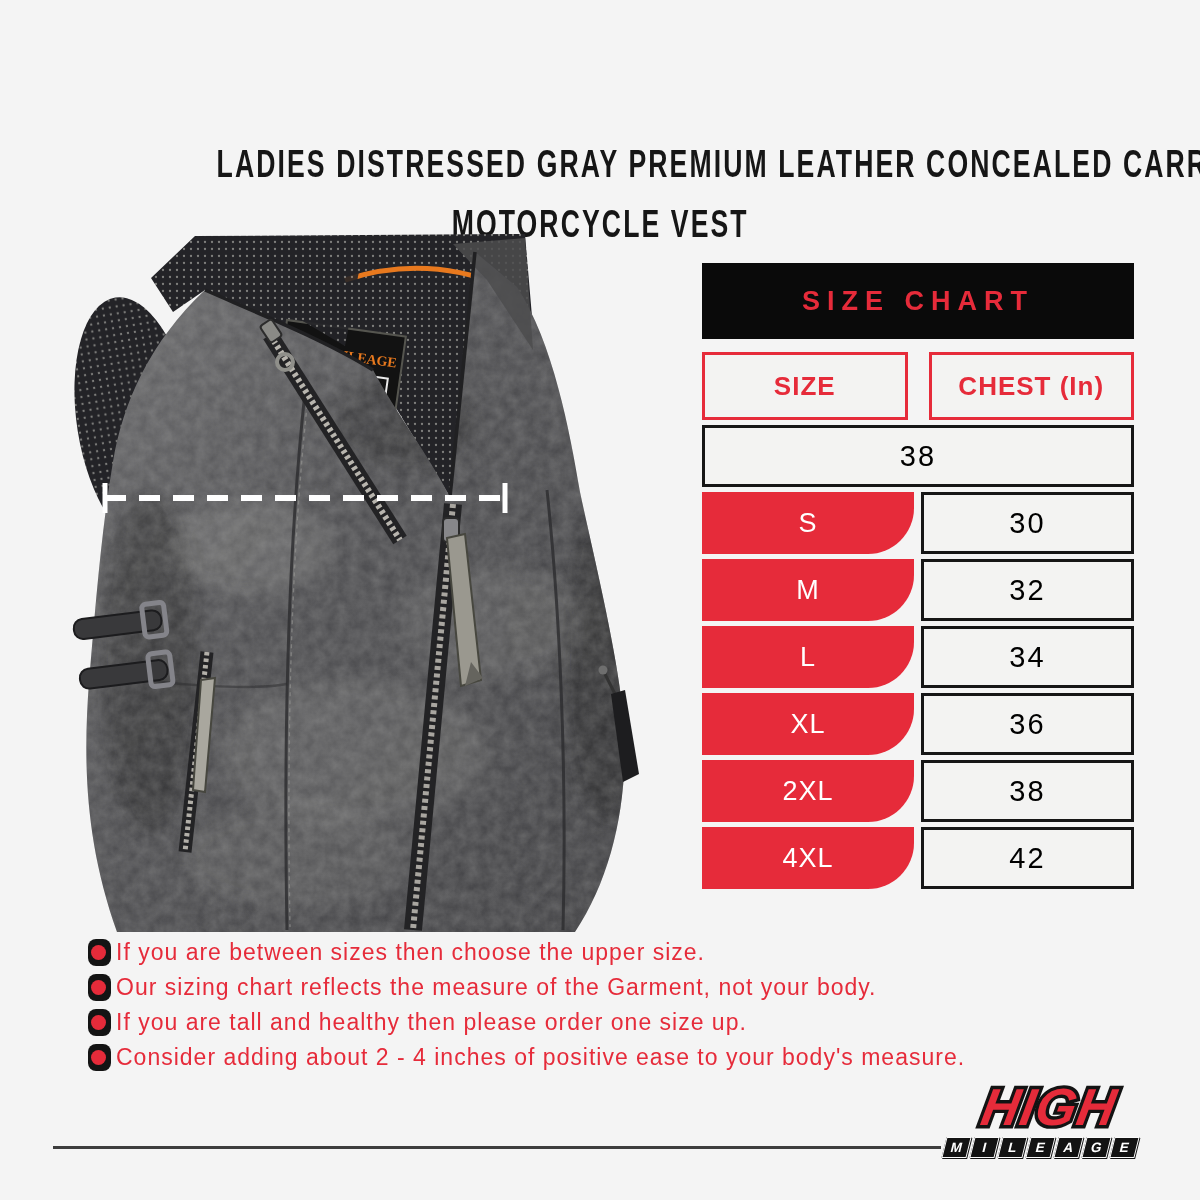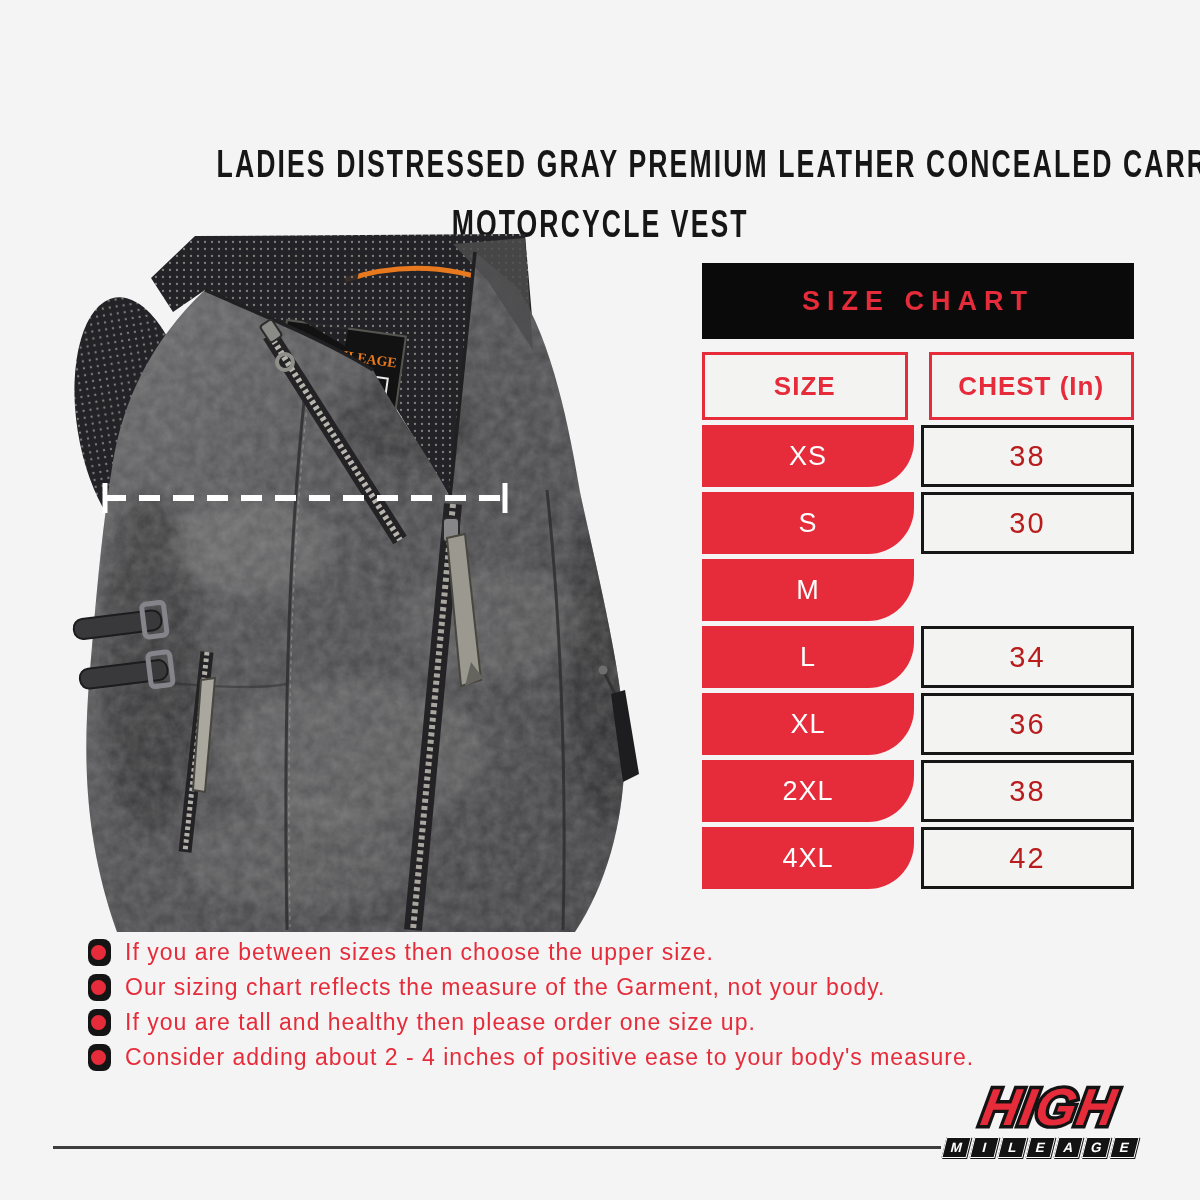--- a/index.html
+++ b/index.html
@@ -26,26 +26,26 @@
   
   .sizechart{position:absolute;left:702px;top:263px;width:432px;}
   .sc-title{height:76px;background:#0a0a0a;color:var(--red);display:flex;align-items:center;justify-content:center;
             font-size:27px;font-weight:700;letter-spacing:7px;}
   .sc-cols{display:flex;gap:21px;margin-top:13px;}
   .sc-col{flex:1;height:68px;background:var(--cellbg);border:3px solid var(--red);color:var(--red);
           display:flex;align-items:center;justify-content:center;font-size:26px;font-weight:700;letter-spacing:1px;}
   .sc-row{display:flex;gap:7px;margin-top:5px;}
   .sc-size{width:212px;height:62px;background:var(--red);color:#fff;border-radius:0 0 46px 0;
            display:flex;align-items:center;justify-content:center;font-size:27px;font-weight:500;letter-spacing:1px;}
-  .sc-chest{flex:1;height:62px;background:var(--cellbg);border:3px solid #161616;color:#b91c1c;
+  .sc-chest{flex:1;height:62px;background:var(--cellbg);border:3px solid #161616;color:#000000;
             display:flex;align-items:center;justify-content:center;font-size:29px;font-weight:500;letter-spacing:2px;}
 
   
   .notes{position:absolute;left:88px;top:939px;}
-  .note{display:flex;align-items:center;gap:14px;height:27px;margin-bottom:8px;}
+  .note{display:flex;align-items:center;gap:5px;height:27px;margin-bottom:8px;}
   .note-ico{width:23px;height:27px;background:#141414;border-radius:8px;position:relative;flex:0 0 auto;}
   .note-ico::after{content:"";position:absolute;left:3px;top:6px;width:15px;height:15px;background:var(--red);border-radius:50%;}
   .note-text{color:var(--red);font-size:23px;font-weight:500;letter-spacing:1px;white-space:nowrap;}
 
   
   .footer-line{position:absolute;left:53px;top:1146px;width:888px;height:3px;background:#3d3d3d;}
   .logo{position:absolute;left:942px;top:1080px;width:205px;}
   .logo-high-svg{display:block;width:205px;height:56px;}
   .logo-mileage{display:flex;gap:3px;margin-top:1px;margin-left:2px;}
   .tile{width:25px;height:21px;background:#131313;transform:skewX(-14deg);display:flex;align-items:center;justify-content:center;
@@ -166,29 +166,29 @@
   </div>
 
   <div class="sizechart">
     <div class="sc-title">SIZE CHART</div>
     <div class="sc-cols">
       <div class="sc-col">SIZE</div>
       <div class="sc-col">CHEST (In)</div>
     </div>
     <div>
         <div class="sc-row">
-          <div class="sc-size">XS</div>
           <div class="sc-chest">38</div>
         </div>
         <div class="sc-row">
           <div class="sc-size">S</div>
           <div class="sc-chest">30</div>
         </div>
         <div class="sc-row">
           <div class="sc-size">M</div>
+          <div class="sc-chest">32</div>
         </div>
         <div class="sc-row">
           <div class="sc-size">L</div>
           <div class="sc-chest">34</div>
         </div>
         <div class="sc-row">
           <div class="sc-size">XL</div>
           <div class="sc-chest">36</div>
         </div>
         <div class="sc-row">

